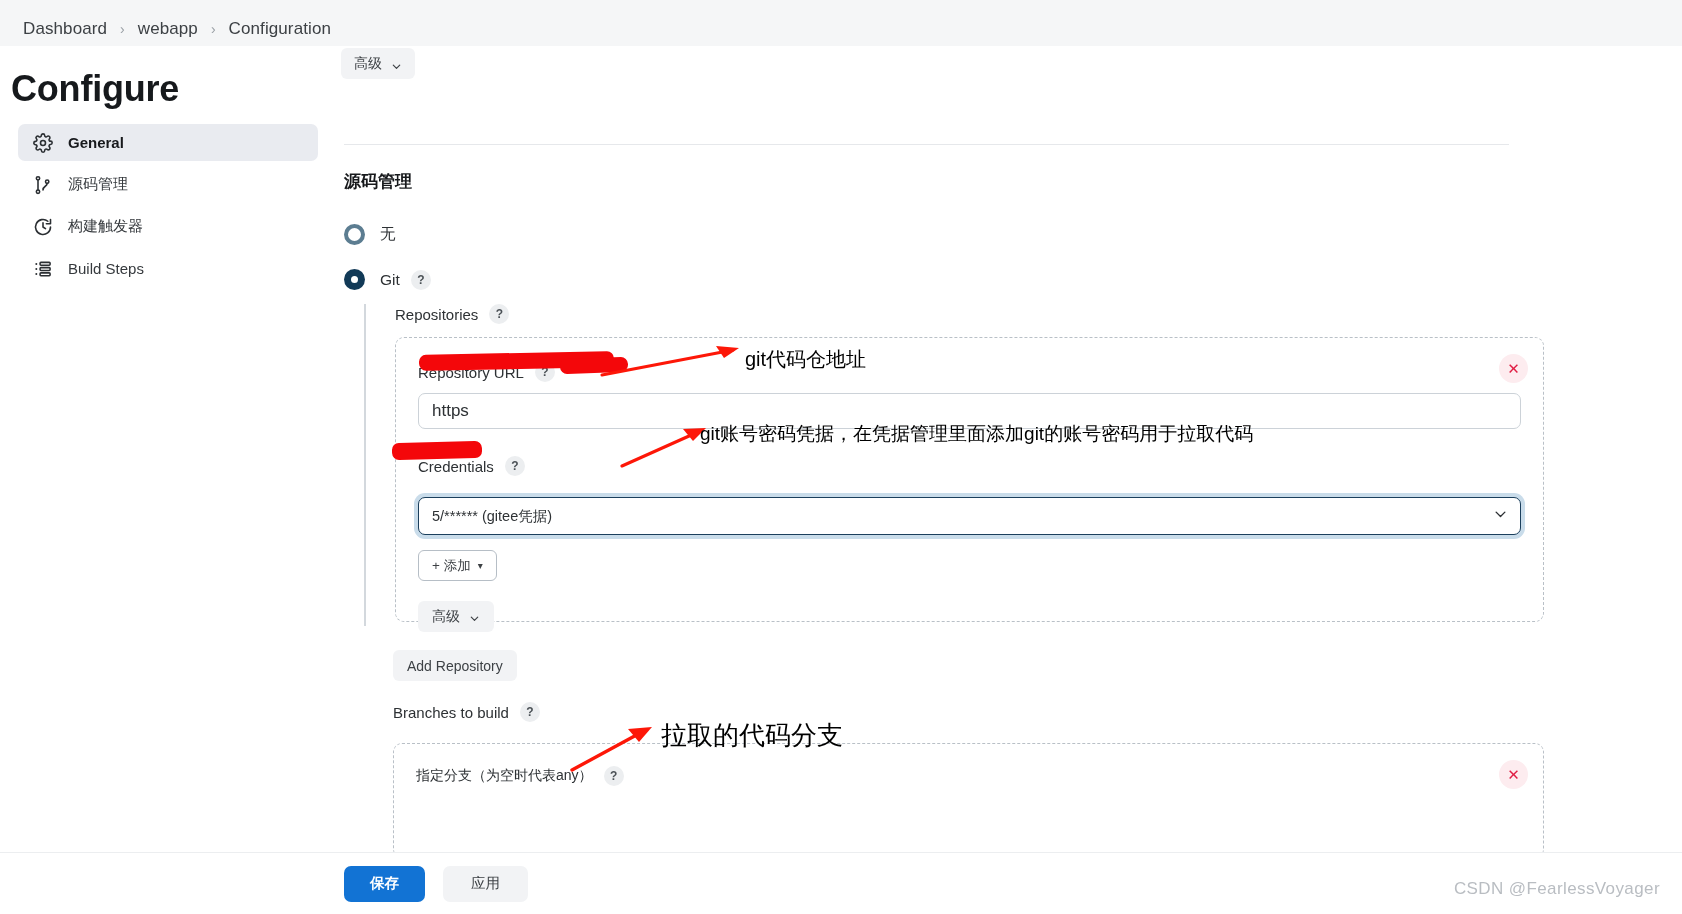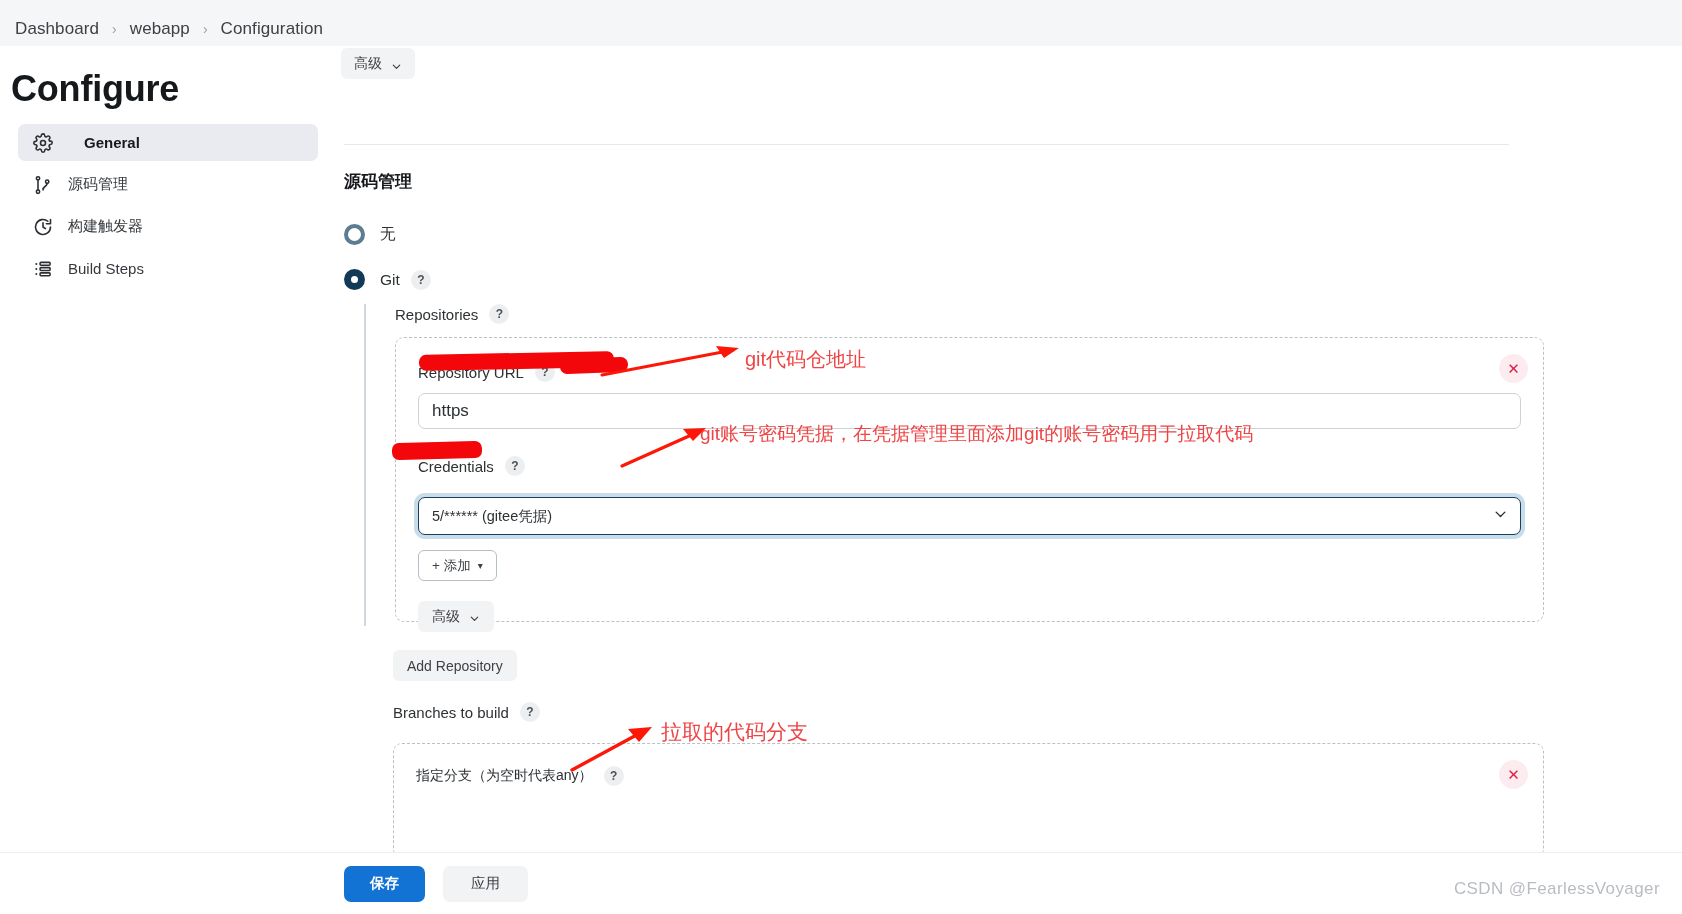--- a/index.html
+++ b/index.html
@@ -12,21 +12,21 @@
   }
   #root { position: relative; width: 1682px; height: 914px; }
 
   
   .breadcrumb-bar {
     position: absolute; top: 0; left: 0;
     width: 1682px; height: 59px;
     background: #f5f6f7;
     border-bottom: 1px solid #e8eaed;
     display: flex; align-items: center;
-    padding-left: 15px;
+    padding-left: 23px;
   }
   .crumb {
     font-size: 17px; color: #3d4145;
     letter-spacing: .1px;
   }
   .crumb.link { color: #3d4145; cursor: pointer; }
   .crumb-sep {
     color: #9aa0a6; font-size: 14px;
     margin: 0 13px; user-select: none;
   }
@@ -53,21 +53,21 @@
   .nav-icon {
     width: 22px; height: 22px; flex: 0 0 22px;
     margin-right: 14px;
     display: flex; align-items: center; justify-content: center;
     color: #2b2f33;
   }
   .nav-icon svg { display: block; }
   .nav-label {
     font-size: 15px; color: #35393d;
   }
-  .nav-item.active .nav-label { font-weight: bold; color: #17191c; margin-left: 16px; }
+  .nav-item.active .nav-label { font-weight: bold; color: #17191c; }
 
   
   .main {
     position: absolute; top: 46px; left: 330px;
     width: 1352px; height: 868px;
     background: #ffffff;
   }
 
   .adv-top {
     position: absolute; top: 2px; left: 11px;
@@ -207,21 +207,21 @@
   .branch-card-wrap { position: absolute; top: 684px; left: 63px; width: 1151px; }
 
   
   .redact {
     position: absolute; background: #f4070a;
     border-radius: 7px; pointer-events: none;
   }
 
   
   .anno-text {
-    position: absolute; color: #ef4444;
+    position: absolute; color: #000000;
     font-family: "Liberation Sans", "DejaVu Sans", sans-serif;
     white-space: nowrap; pointer-events: none;
   }
   .anno-svg { position: absolute; pointer-events: none; }
 
   
   .bottom-bar {
     position: absolute; left: 0; bottom: 0;
     width: 1682px; height: 62px;
     background: #ffffff;
@@ -431,21 +431,21 @@
   <svg class="anno-svg" style="left:620px; top:420px;" width="110" height="48" viewBox="0 0 110 48">
     <path d="M2 46 L78 12" stroke="#fd1708" stroke-width="3.1" fill="none" stroke-linecap="round"></path>
     <path d="M86 8 L63 9 L73 21 Z" fill="#fd1708"></path>
   </svg>
   <div class="anno-text" style="left:700px; top:421px; font-size:19px;">git账号密码凭据，在凭据管理里面添加git的账号密码用于拉取代码</div>
 
   <svg class="anno-svg" style="left:570px; top:718px;" width="105" height="55" viewBox="0 0 105 55">
     <path d="M2 52 L72 14" stroke="#fd1708" stroke-width="3.4" fill="none" stroke-linecap="round"></path>
     <path d="M82 9 L58 11 L69 24 Z" fill="#fd1708"></path>
   </svg>
-  <div class="anno-text" style="left:661px; top:718px; font-size:21px;">拉取的代码分支</div>
+  <div class="anno-text" style="left:661px; top:718px; font-size:26px;">拉取的代码分支</div>
 
   <div class="bottom-bar">
     <button class="btn-save">保存</button>
     <button class="btn-apply">应用</button>
   </div>
 
   <div class="watermark">CSDN @FearlessVoyager</div>
 
 </div>
 

